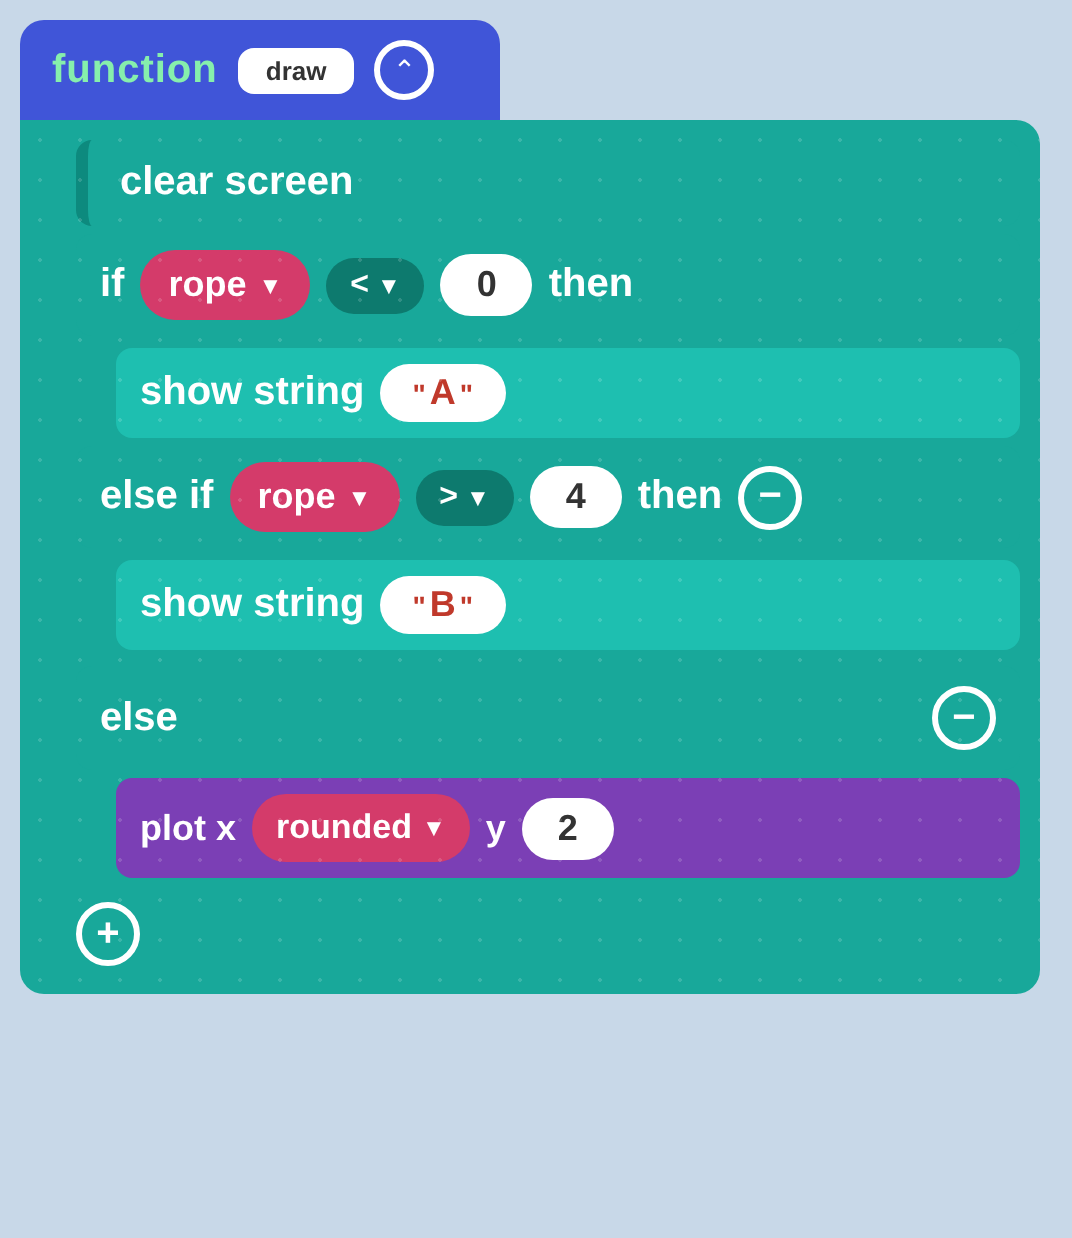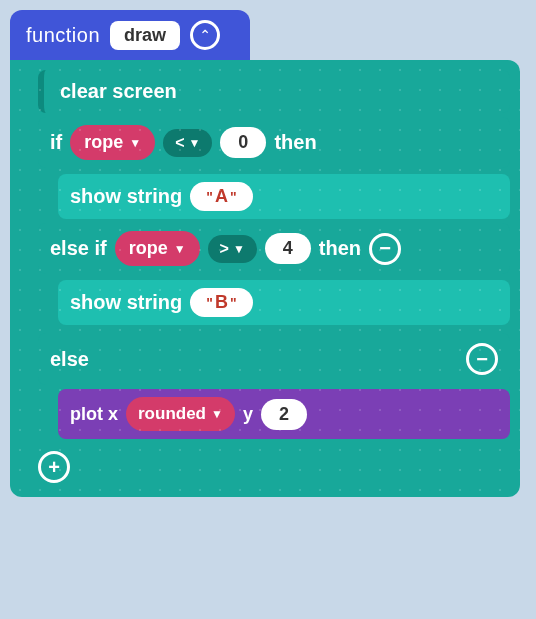--- a/index.html
+++ b/index.html
@@ -26,31 +26,31 @@
       padding: 10px 16px;
       display: flex;
       align-items: center;
       gap: 10px;
       width: 240px;
       position: relative;
       z-index: 2;
     }
 
     .function-label {
-      color: #ffffff;
-      font-size: 20px;
-      font-weight: 400;
+      color: #86efac;
+      font-size: 20px;
+      font-weight: 700;
       letter-spacing: 0.5px;
     }
 
     .function-name-pill {
       background: white;
       border-radius: 8px;
       padding: 4px 14px;
-      font-size: 18px;
+      font-size: 13px;
       font-weight: 700;
       color: #333;
     }
 
     .collapse-btn {
       background: #4055d8;
       border: 3px solid white;
       border-radius: 50%;
       width: 30px;
       height: 30px;

